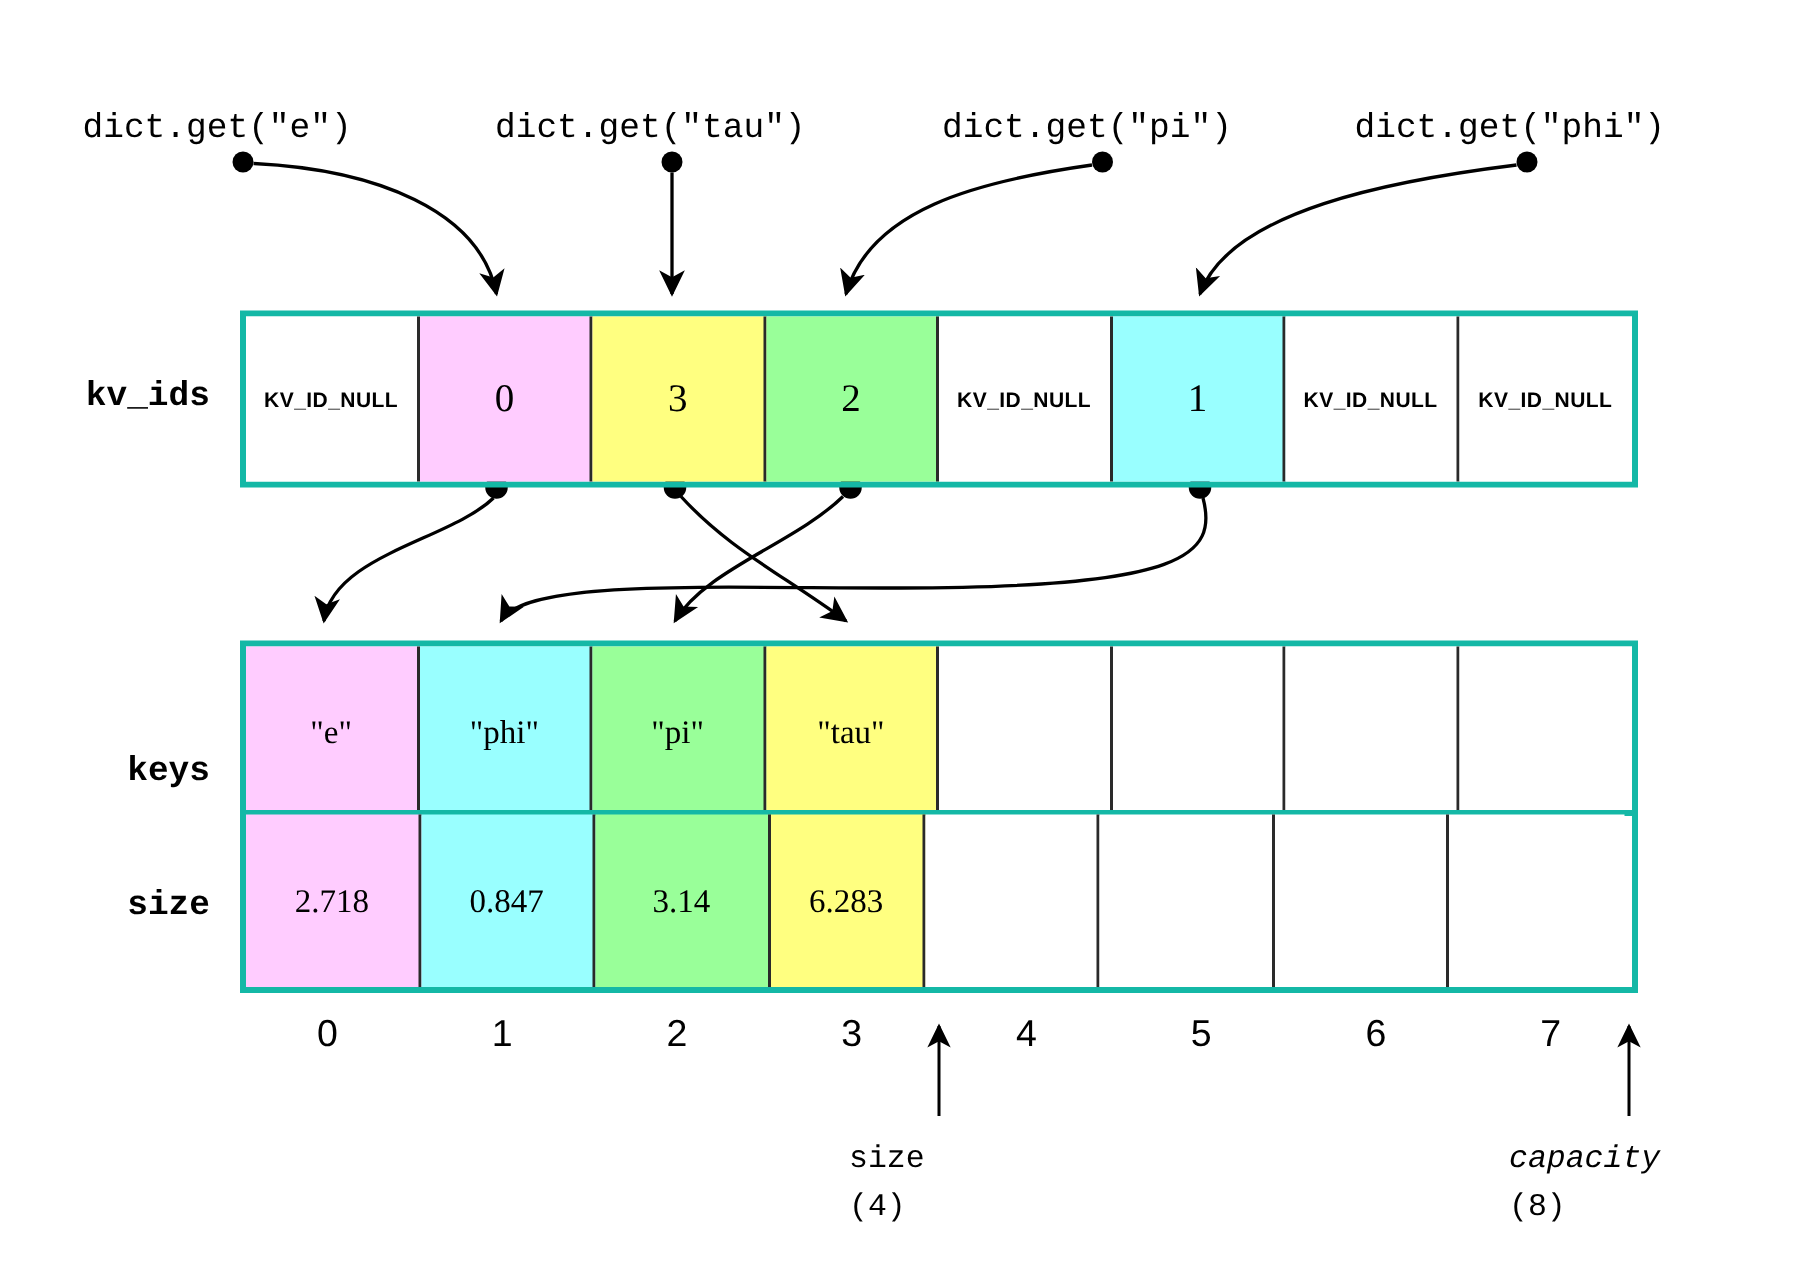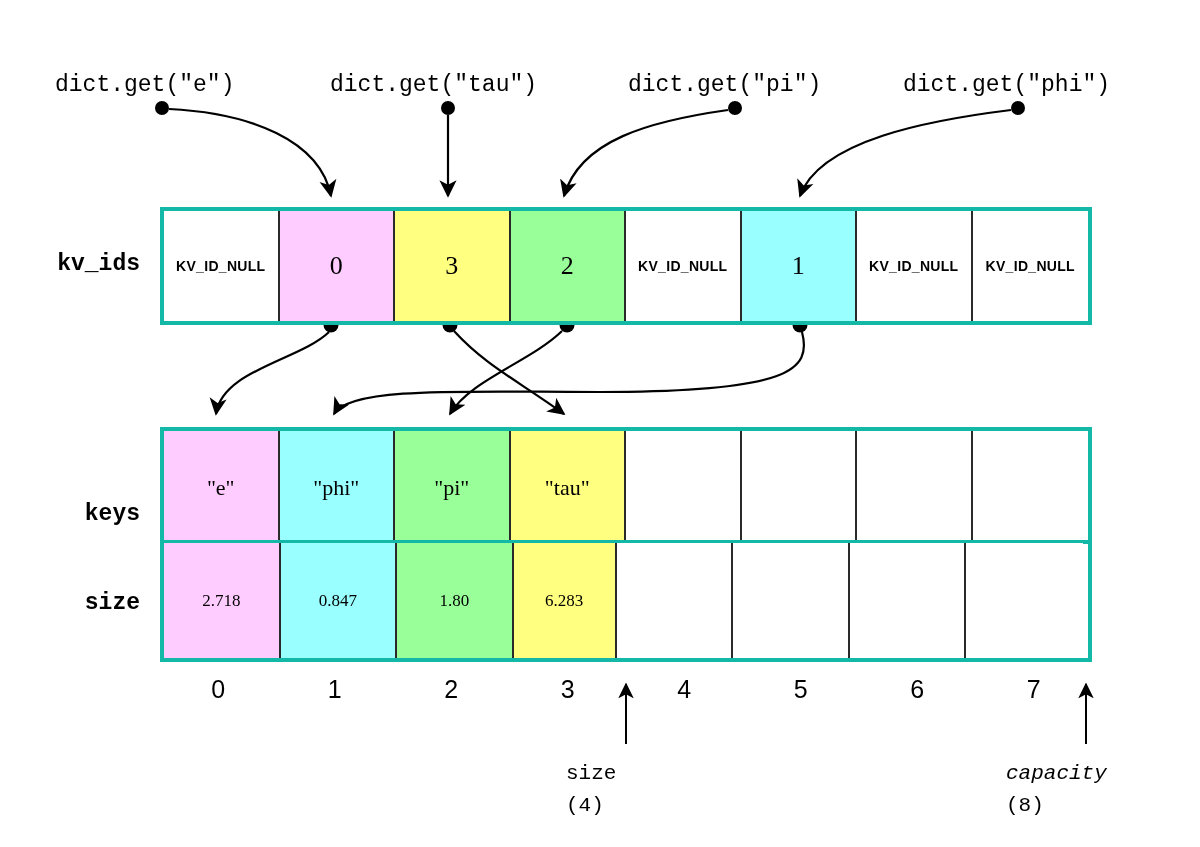--- a/index.html
+++ b/index.html
@@ -72,21 +72,21 @@
     letter-spacing: 0.3px;
     color: #000;
   }
   .cell-key {
     font-family: "Liberation Serif", serif;
     font-size: 22px;
     color: #000;
   }
   .cell-val {
     font-family: "Liberation Serif", serif;
-    font-size: 17px;
+    font-size: 22px;
     color: #000;
   }
   
   .keys-row .cell { align-items: flex-start; padding-top: 44px; }
   .vals-row .cell { align-items: center; }
 
   
   .index-num {
     position: absolute;
     font-family: "Liberation Sans", sans-serif;
@@ -229,21 +229,21 @@
     </div>
 
   <div class="array vals-row" id="vals-array" style="left:160px; top:543px; width:932px; height:119px; border-top:none;">
       <div class="cell" style="width: 116.5px; background: rgb(255, 204, 255);">
         <span class="cell-val">2.718</span>
       </div>
       <div class="cell" style="width: 116.5px; background: rgb(153, 255, 255);">
         <span class="cell-val">0.847</span>
       </div>
       <div class="cell" style="width: 116.5px; background: rgb(153, 255, 153);">
-        <span class="cell-val">1.80</span>
+        <span class="cell-val">3.14</span>
       </div>
       <div class="cell" style="width: 103px; background: rgb(255, 255, 128);">
         <span class="cell-val">6.283</span>
       </div>
       <div class="cell" style="width: 116.5px; background: rgb(255, 255, 255);">
         <span class="cell-val"></span>
       </div>
       <div class="cell" style="width: 116.5px; background: rgb(255, 255, 255);">
         <span class="cell-val"></span>
       </div>

